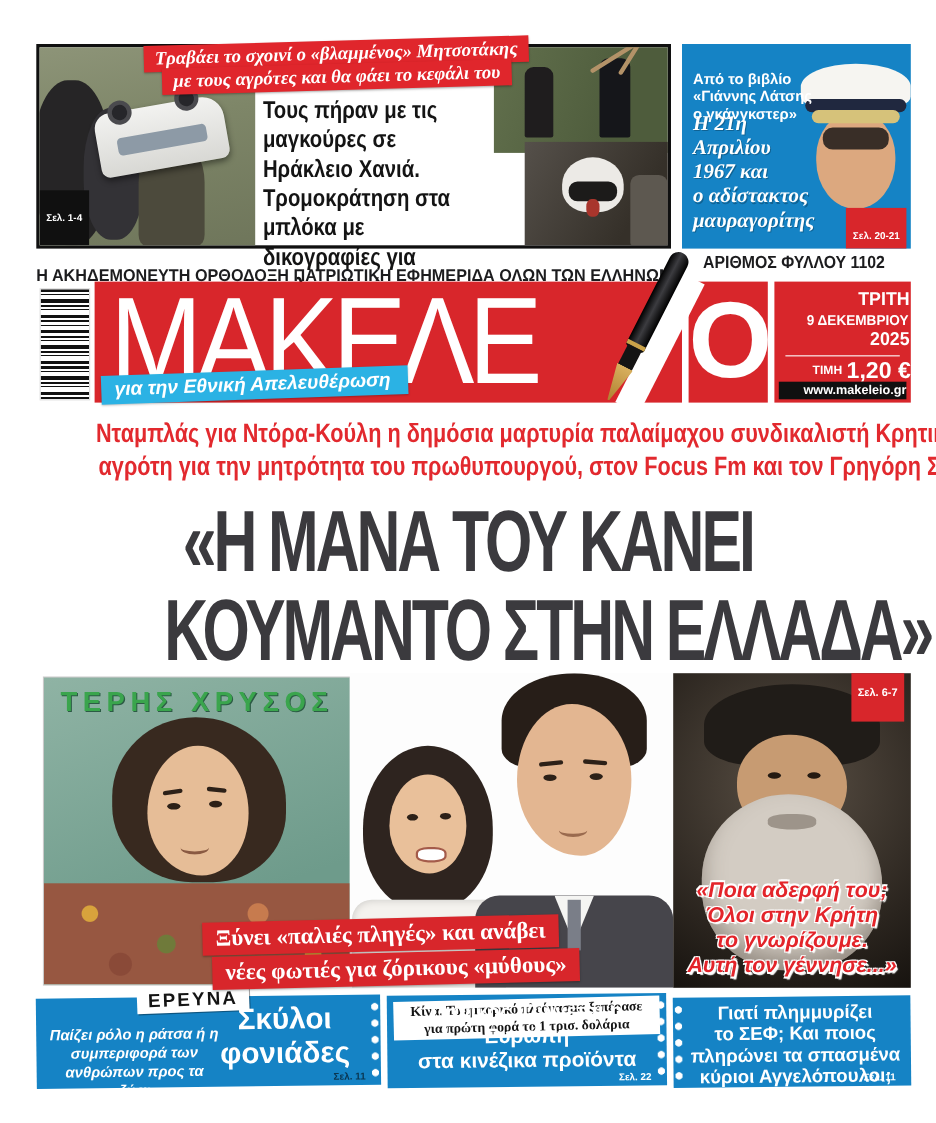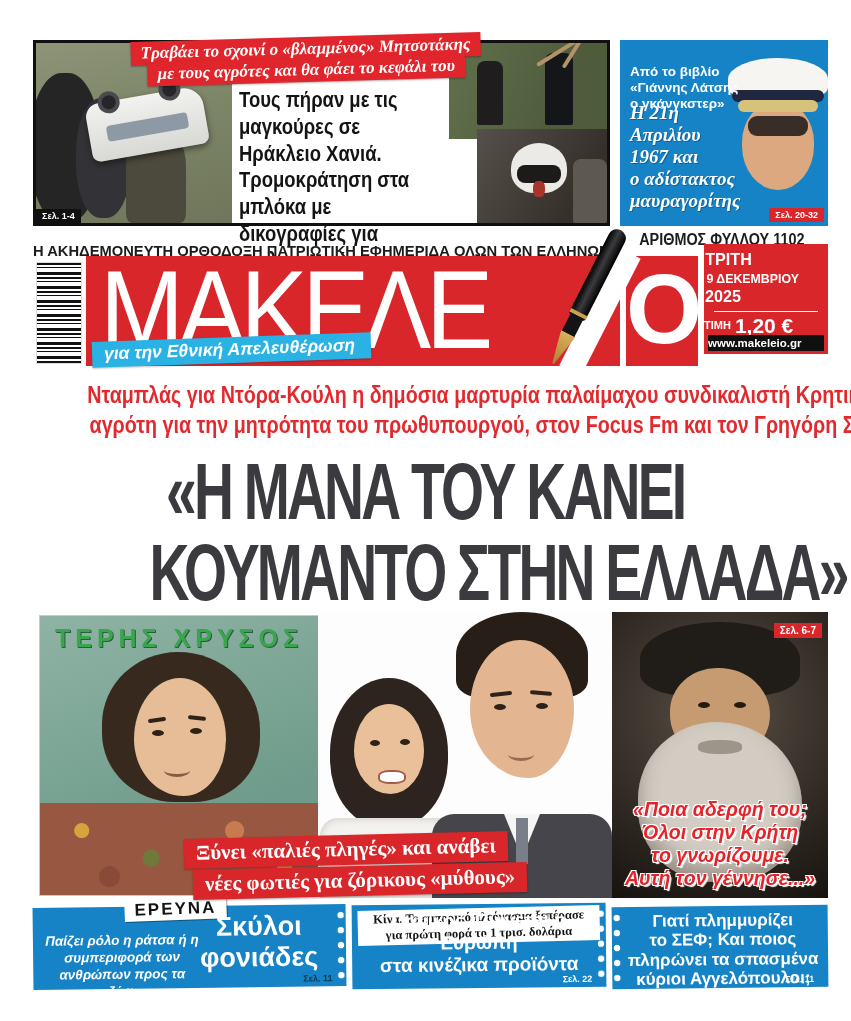--- a/index.html
+++ b/index.html
@@ -18,21 +18,21 @@
   .crowdblob{position:absolute;background:#262526;border-radius:45%;}
   .ph-tr{right:0;top:0;width:158px;height:96px;background:linear-gradient(110deg,#62704d,#4e5c3c 70%);}
   .figure{position:absolute;background:#1f1d1e;border-radius:8px 8px 2px 2px;}
   .stick{position:absolute;background:#b39268;height:4px;border-radius:2px;}
   .ph-br{right:0;bottom:0;width:130px;height:94px;background:linear-gradient(120deg,#55504a,#353029 75%);}
   .helmet{position:absolute;left:34px;top:14px;width:56px;height:50px;background:#eceae6;border-radius:50% 50% 42% 42%;}
   .visor{position:absolute;left:40px;top:36px;width:44px;height:18px;background:#1c1b1a;border-radius:8px;}
   .blood{position:absolute;left:56px;top:52px;width:12px;height:16px;background:#a8352c;border-radius:40%;}
   .collage-head{left:203px;top:44px;width:238px;color:#141414;font-weight:bold;font-size:22px;line-height:1.22;}
   .collage-head .cx{transform:scaleX(.84);transform-origin:0 50%;white-space:normal;display:block;}
-  .selbadge{background:#101010;color:#fff;font-size:9px;font-weight:bold;padding:2px 6px;}
+  .selbadge{background:#101010;color:#fff;font-size:9px;font-weight:bold;padding:20px 6px;}
   .redlabel{background:#e0262c;color:#fff;font-family:"Liberation Serif",serif;font-weight:bold;font-style:italic;
             font-size:17px;padding:2px 10px;box-shadow:0 1px 2px rgba(0,0,0,.3);white-space:nowrap;}
   .toplabel{left:95px;top:-6px;transform:rotate(-1.6deg);text-align:center;}
   .toplabel .redlabel{display:inline-block;}
 
   
   .promo{left:620px;top:40px;width:208px;height:186px;background:#1583c5;overflow:hidden;}
   .promo-kicker{position:absolute;left:10px;top:24px;color:#fff;font-weight:bold;font-size:13.5px;line-height:1.2;z-index:3;}
   .promo-title{position:absolute;left:10px;top:62px;color:#fff;font-family:"Liberation Serif",serif;
                font-weight:bold;font-style:italic;font-size:19px;line-height:1.16;z-index:3;text-shadow:1px 1px 0 rgba(0,0,0,.25);}
@@ -55,21 +55,21 @@
   .barcode{left:36px;top:262px;width:44px;height:100px;background:
      repeating-linear-gradient(to bottom,#111 0 2px,#fff 2px 4px,#111 4px 5px,#fff 5px 9px,#111 9px 12px,#fff 12px 14px);
      border:1px solid #ddd;}
   .logobox{left:86px;top:256px;width:534px;height:110px;background:#d8262b;}
   .logotext{position:absolute;left:14px;top:0;height:110px;line-height:108px;color:#fff;font-weight:normal;
             font-size:112px;letter-spacing:-6px;}
   .logotext .cx{transform:scaleX(.9);transform-origin:0 50%;}
   .slash{left:588px;top:246px;width:24px;height:132px;background:#fff;transform:rotate(27deg);z-index:2;}
   .obox{left:626px;top:256px;width:72px;height:110px;background:#d8262b;color:#fff;font-weight:bold;
         font-size:98px;text-align:center;line-height:106px;}
-  .datebox{left:704px;top:244px;width:124px;height:110px;background:#d8262b;color:#fff;text-align:left;}
+  .datebox{left:704px;top:256px;width:124px;height:110px;background:#d8262b;color:#fff;text-align:right;}
   .day{font-weight:bold;font-size:17px;margin-top:6px;}
   .dateline{font-weight:bold;font-size:13px;margin-top:1px;}
   .year{font-weight:bold;font-size:17px;margin-top:1px;}
   .dateline .cx,.day .cx,.year .cx{transform:scaleX(.95);}
   .datebox hr{border:none;border-top:1px solid #fff;margin:4px 10px 2px 10px;}
   .pricerow{font-weight:bold;}
   .pricelabel{font-size:11px;vertical-align:4px;margin-right:4px;}
   .price{font-size:21px;}
   .webstrip{position:absolute;left:4px;right:4px;bottom:3px;background:#101010;color:#fff;font-weight:bold;
             font-size:11.5px;padding:2px 0;}
@@ -202,21 +202,21 @@
       <div>ο γκάνγκστερ»</div>
     </div>
     <div class="promo-title">
       <div>Η 21η</div>
       <div>Απριλίου</div>
       <div>1967 και</div>
       <div>ο αδίστακτος</div>
       <div>μαυραγορίτης</div>
     </div>
     <div class="promo-badge">
-      <span class="selbadge">Σελ. 20-32</span>
+      <span class="selbadge">Σελ. 20-21</span>
     </div>
   </div>
 
   <div class="abs tagline">
     <span class="cx">Η ΑΚΗΔΕΜΟΝΕΥΤΗ ΟΡΘΟΔΟΞΗ ΠΑΤΡΙΩΤΙΚΗ ΕΦΗΜΕΡΙΔΑ ΟΛΩΝ ΤΩΝ ΕΛΛΗΝΩΝ</span>
   </div>
   <div class="abs issue">
     <span class="cx">ΑΡΙΘΜΟΣ ΦΥΛΛΟΥ 1102</span>
   </div>
 

